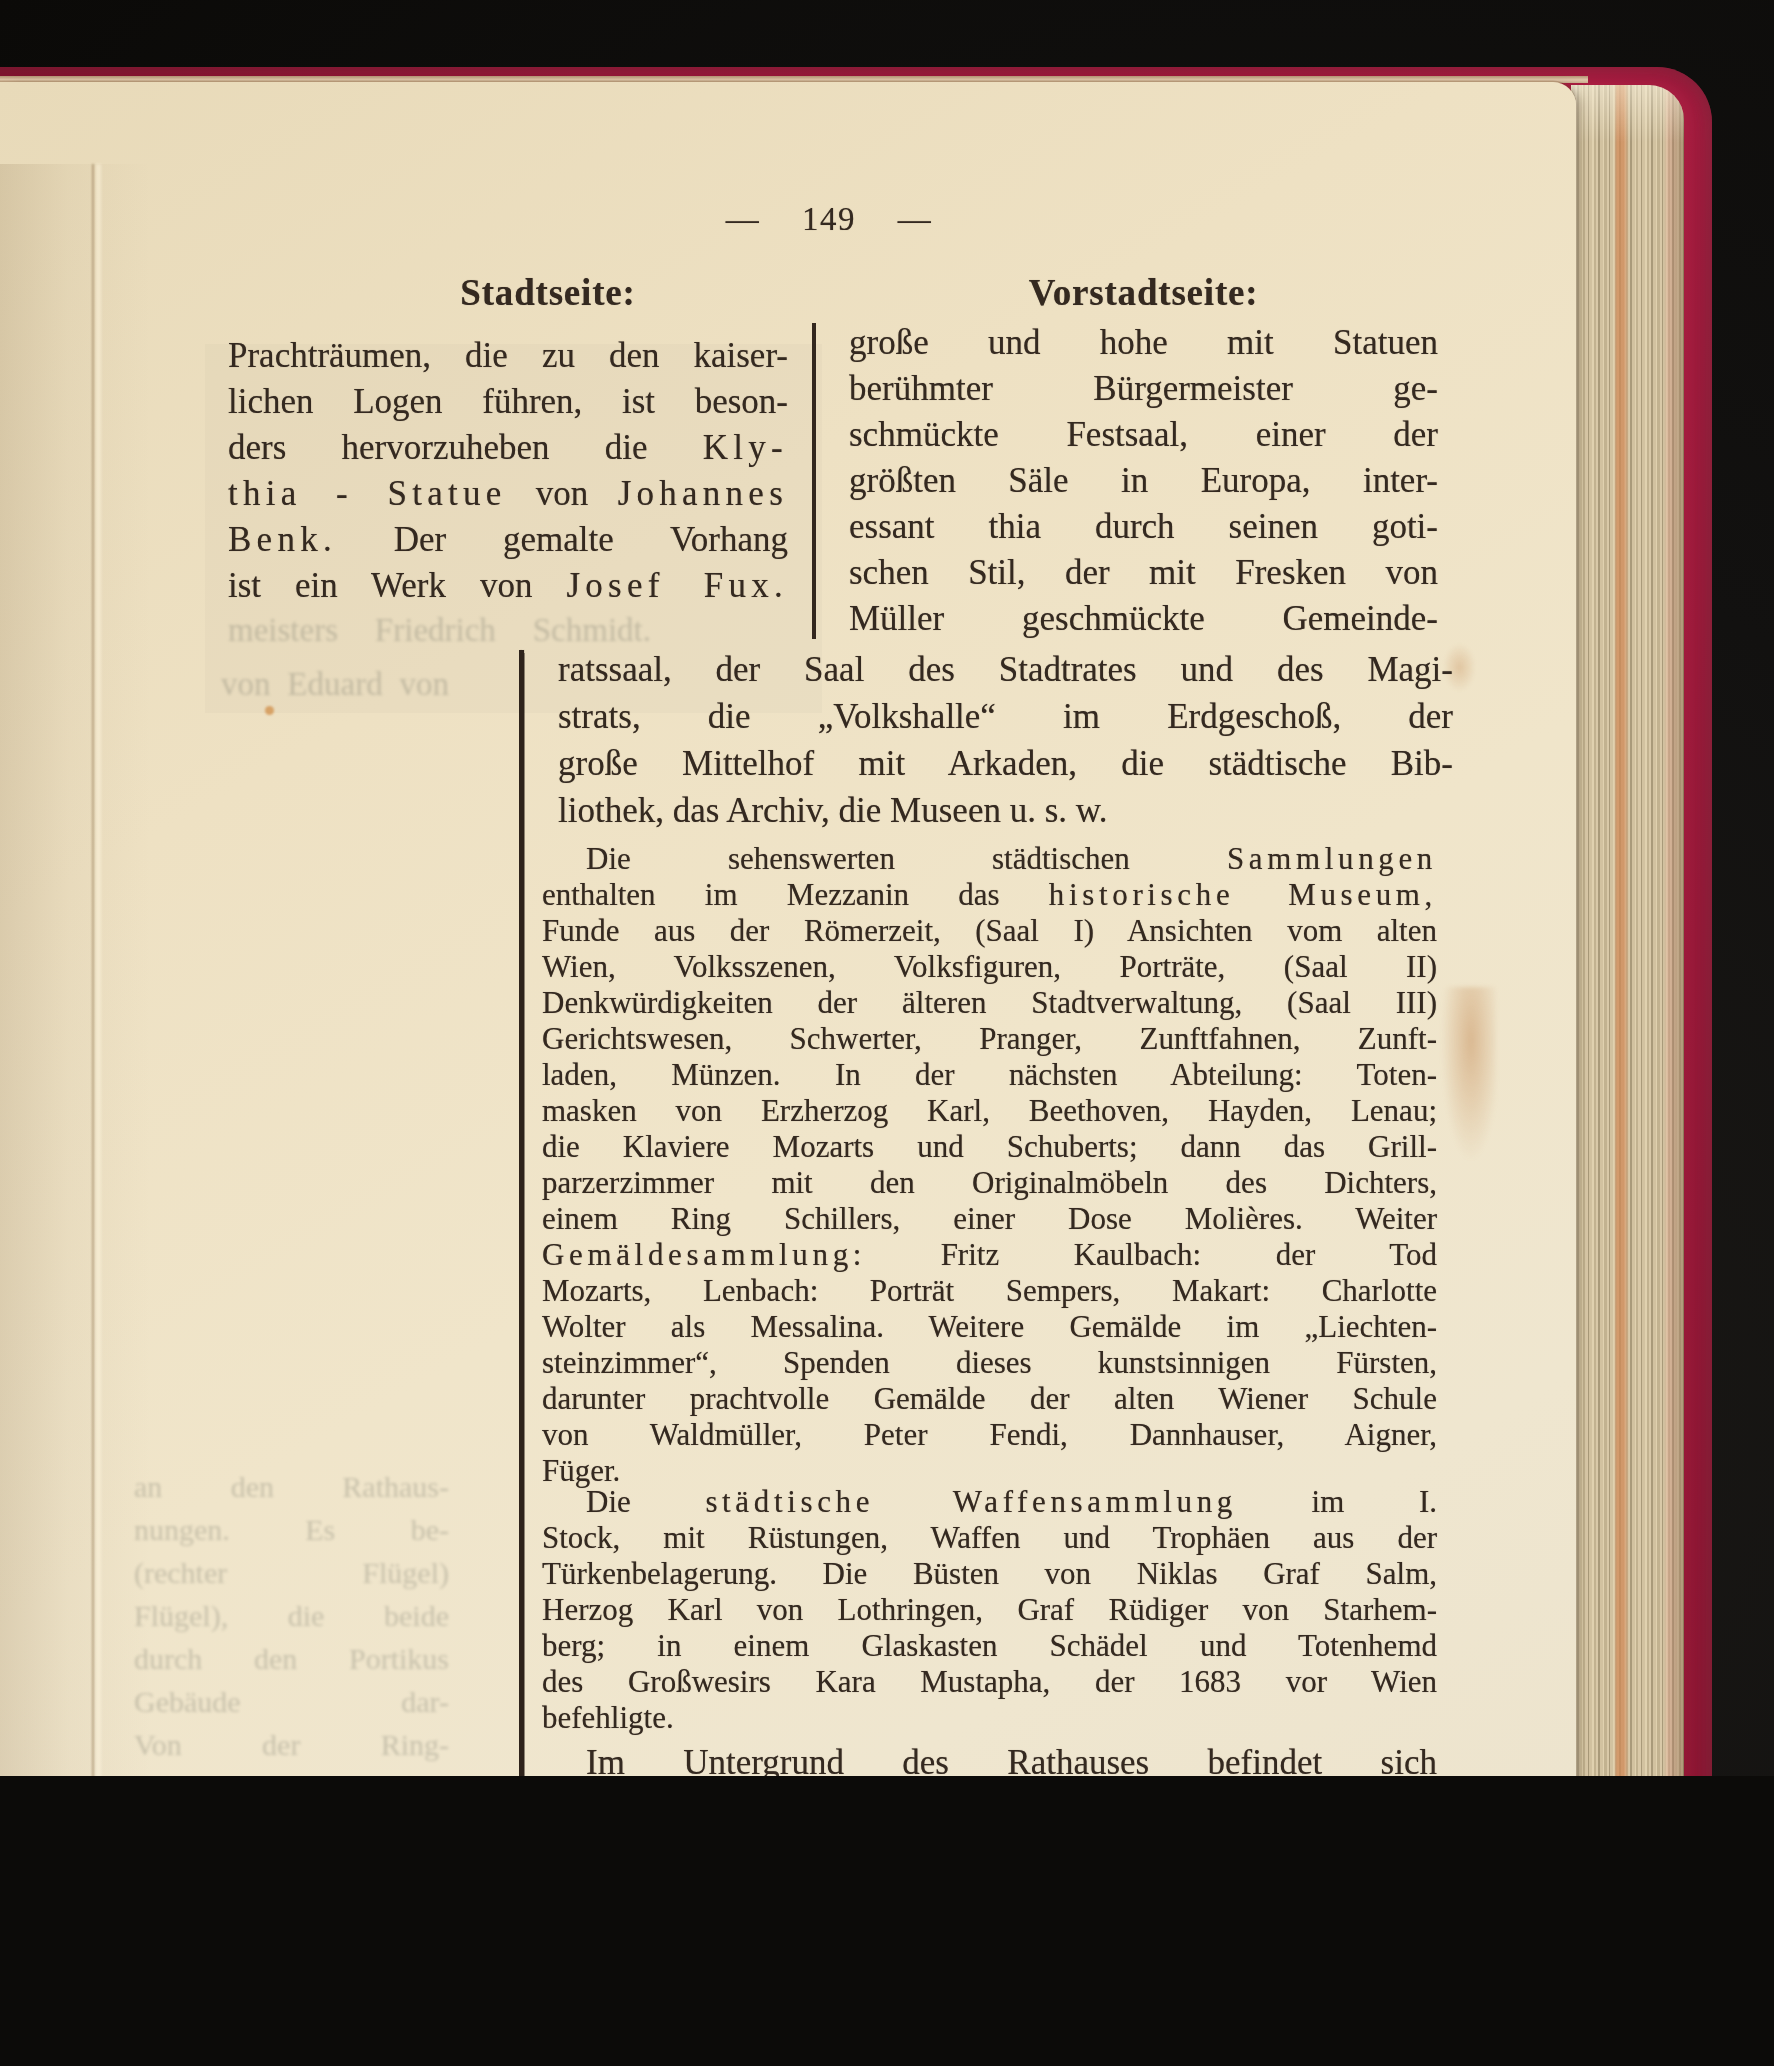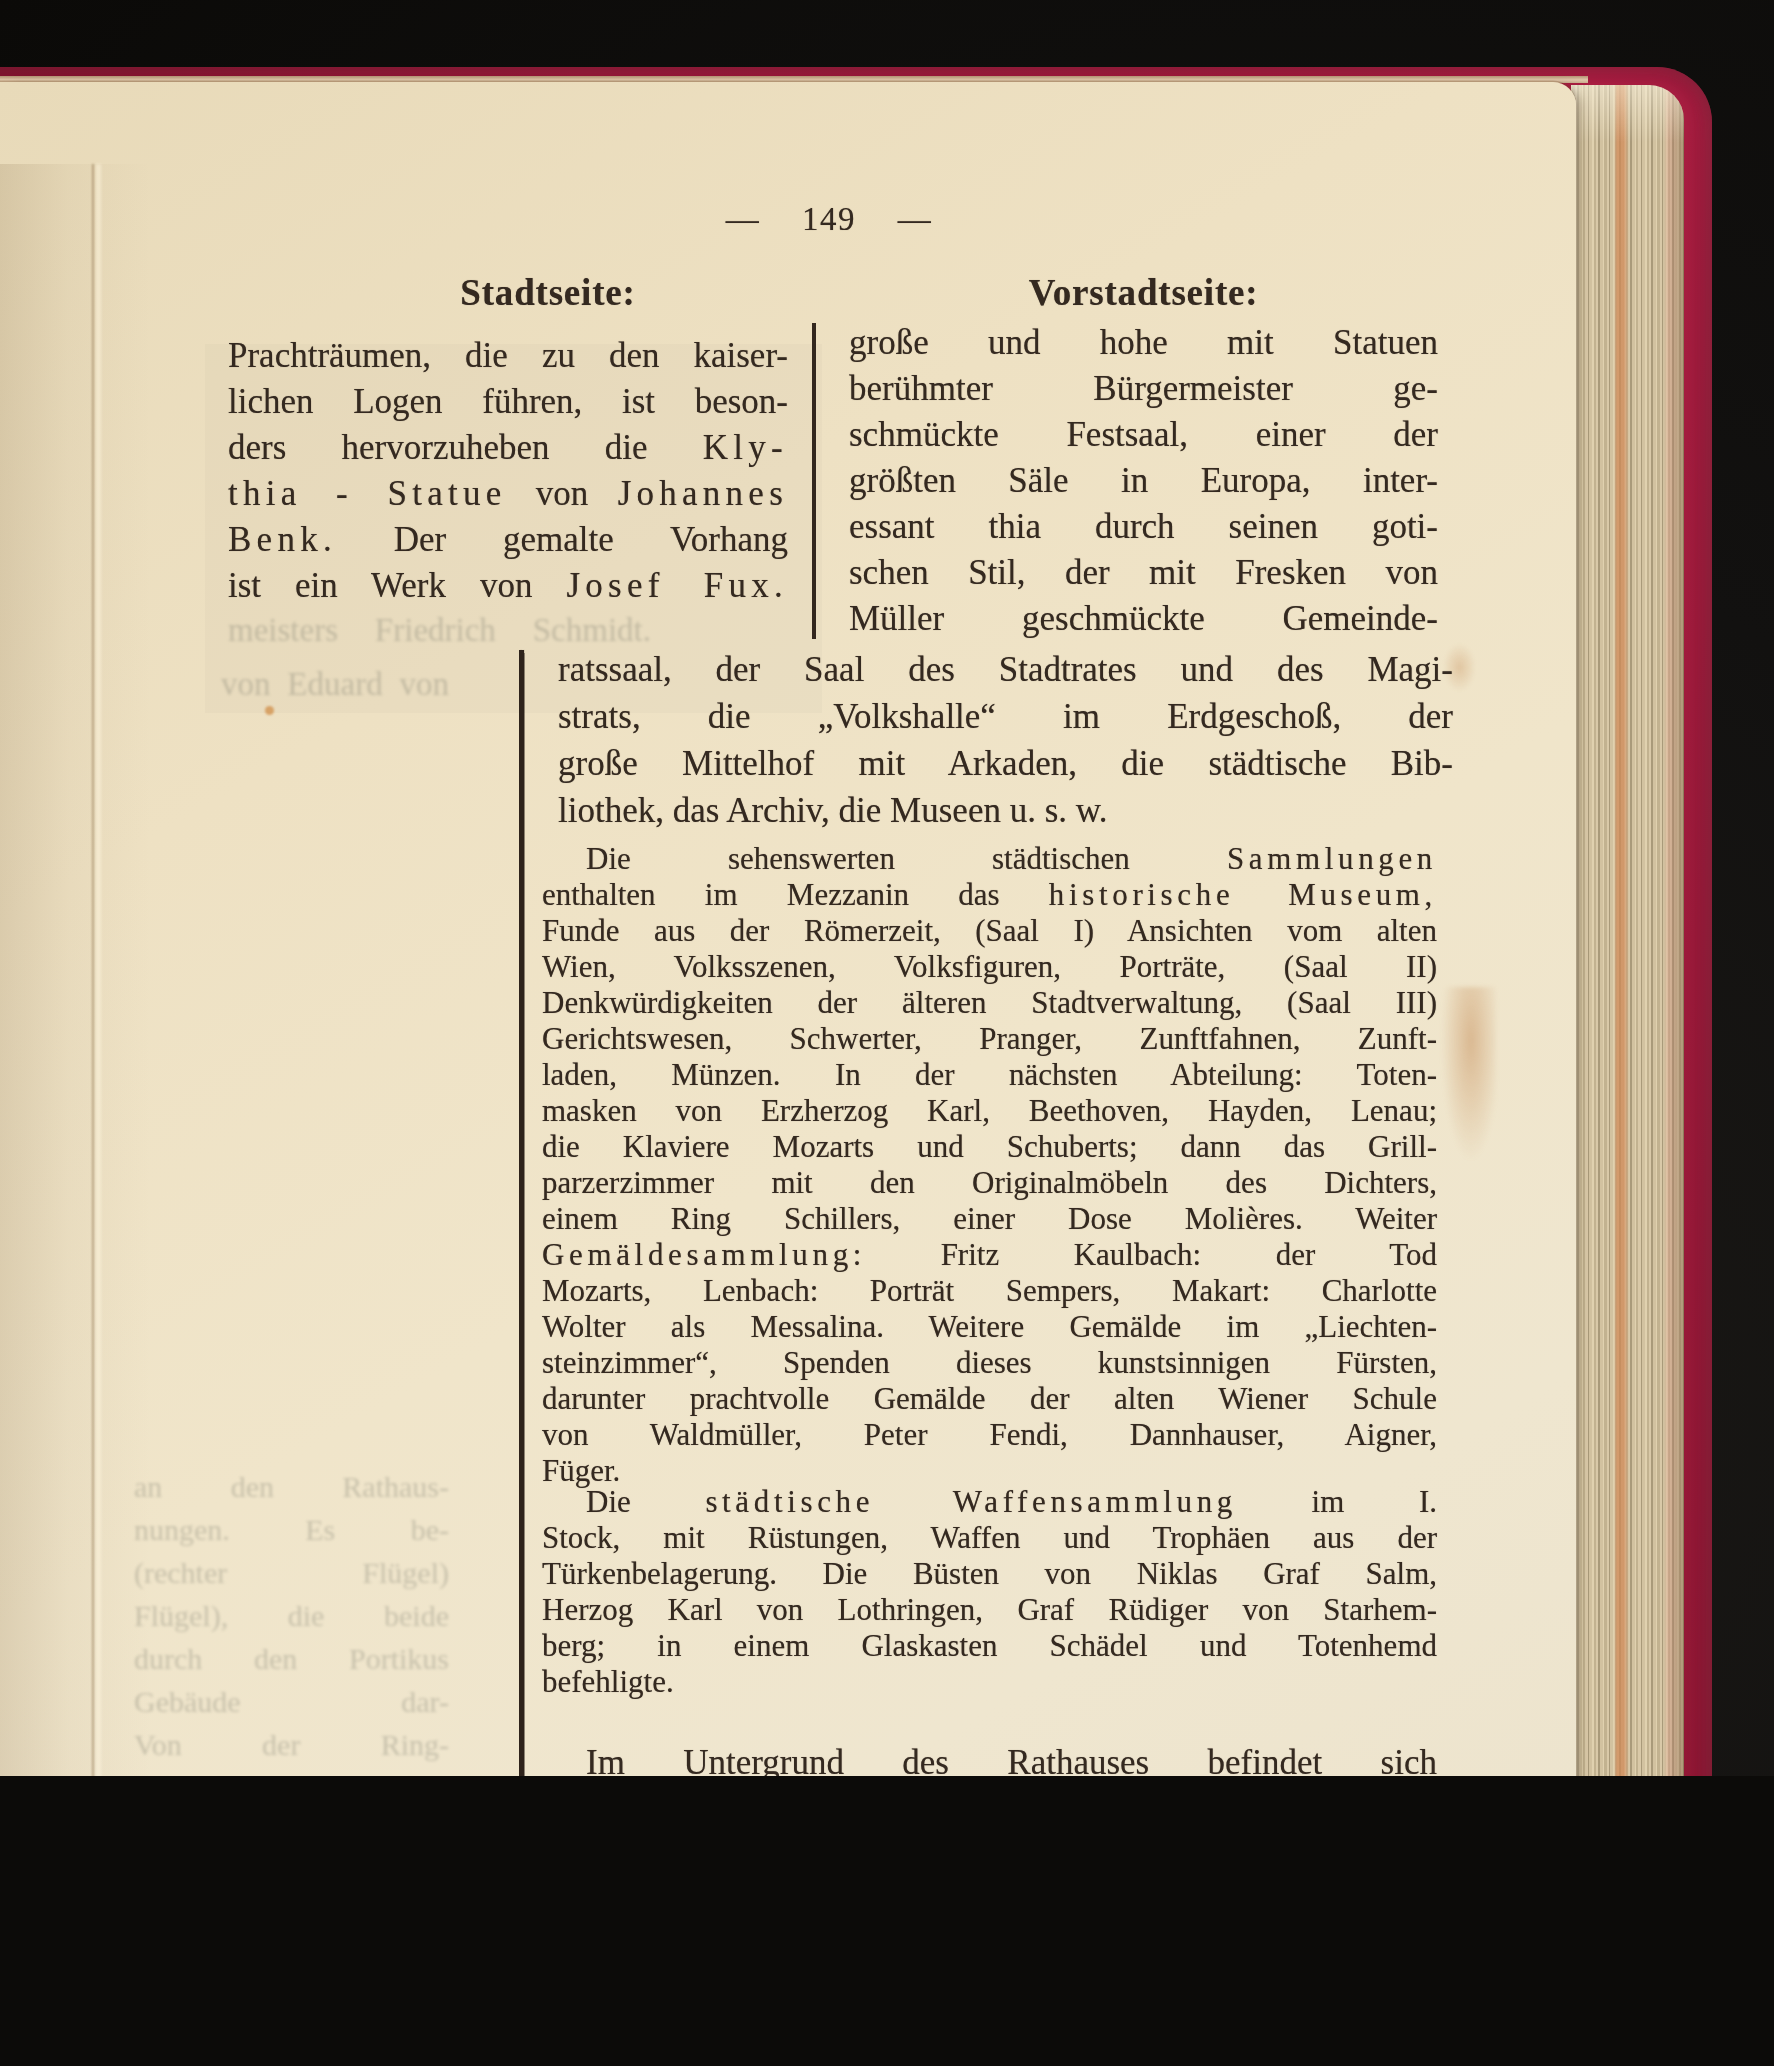--- a/index.html
+++ b/index.html
@@ -168,20 +168,21 @@
       <div class="tline"><span>von Waldmüller, Peter Fendi, Dannhauser, Aigner,</span></div>
       <div class="tline end"><span>Füger.</span></div>
     </div>
 
   <div class="tblock para-arm ink">
       <div class="tline ind"><span>Die </span><span class="sp">städtische Waffensammlung</span><span> im I.</span></div>
       <div class="tline"><span>Stock, mit Rüstungen, Waffen und Trophäen aus der</span></div>
       <div class="tline"><span>Türkenbelagerung. Die Büsten von Niklas Graf Salm,</span></div>
       <div class="tline"><span>Herzog Karl von Lothringen, Graf Rüdiger von Starhem-</span></div>
       <div class="tline"><span>berg; in einem Glaskasten Schädel und Totenhemd</span></div>
+      <div class="tline"><span>des Großwesirs Kara Mustapha, der 1683 vor Wien</span></div>
       <div class="tline end"><span>befehligte.</span></div>
     </div>
 
   <div class="tblock para-und ink">
       <div class="tline ind"><span>Im Untergrund des Rathauses befindet sich</span></div>
       <div class="tline"><span>der rasch zur Berühmtheit gelangte, künstlerisch</span></div>
     </div>
 
   <div class="shadow-bottom"></div>
 </div>

